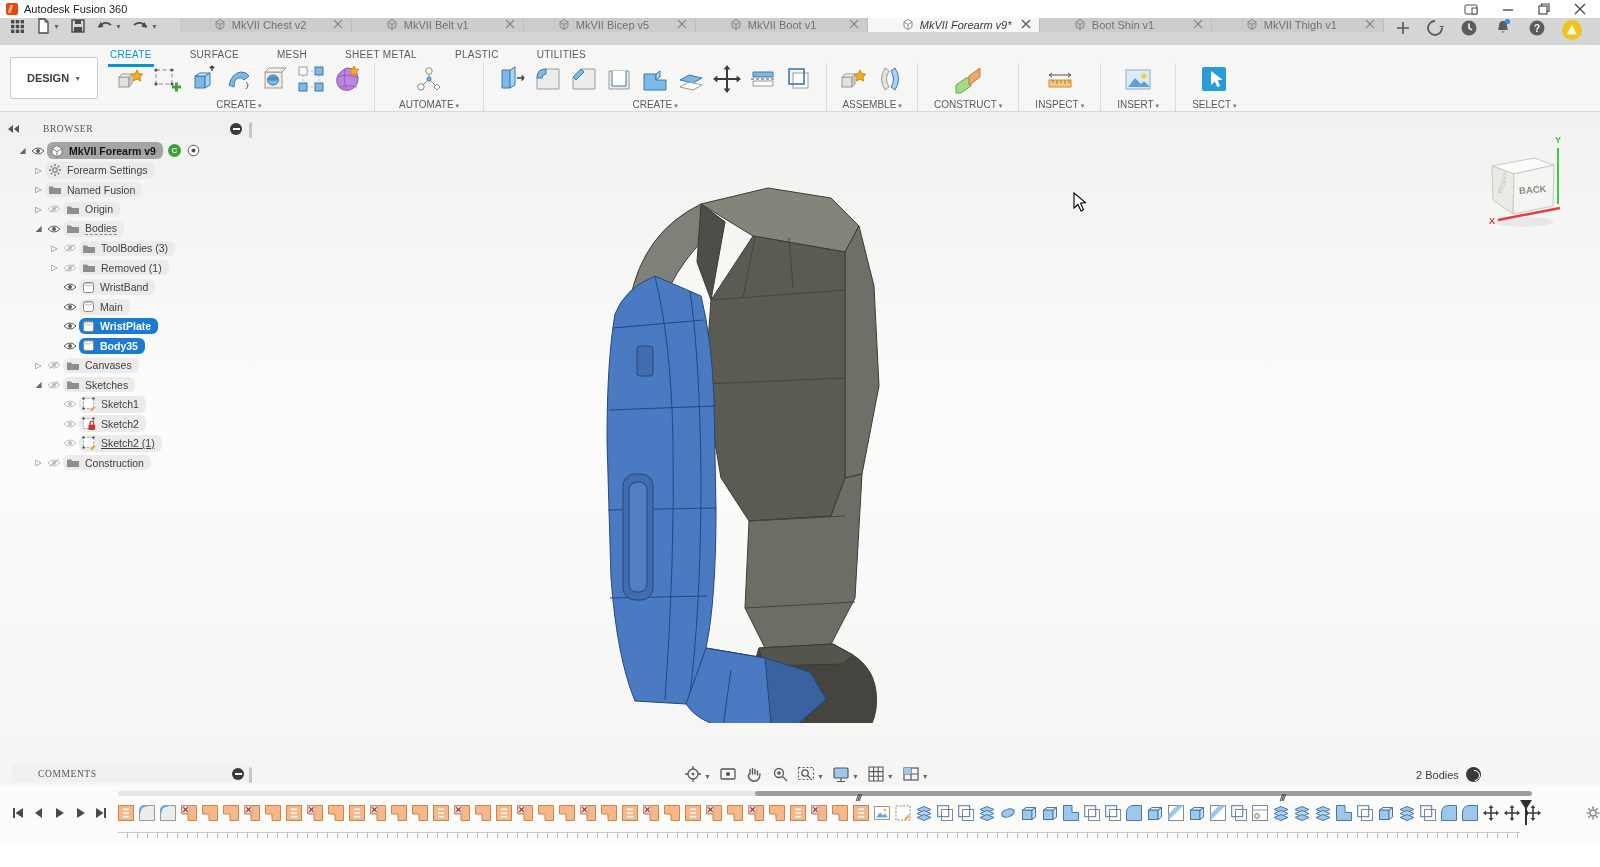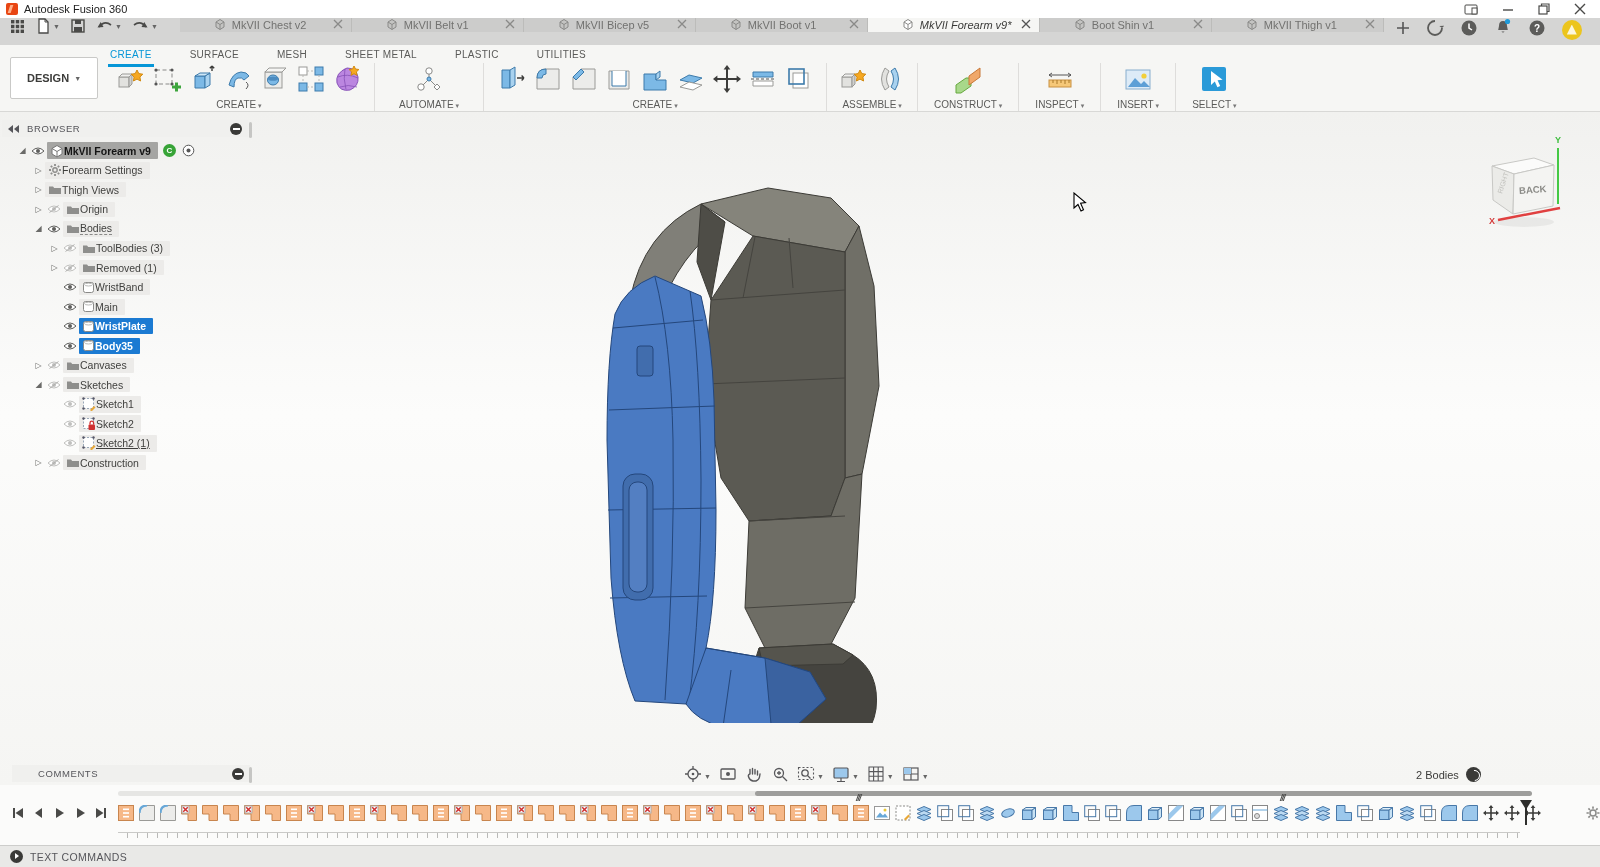--- a/index.html
+++ b/index.html
@@ -51,31 +51,31 @@
   .rgrouplabel::after{content:" ▾";font-size:7px;color:#777;}
   .g-automate{padding:0 24px;}
   .g-construct,.g-inspect,.g-insert,.g-select{padding:0 16px;}
 
   
   .viewport{position:absolute;left:0;top:112px;width:1600px;height:673px;
             background:linear-gradient(#f1f1ef,#fcfcfb 45%,#f5f5f3);}
 
   
   .browser{position:absolute;left:2px;top:8px;width:246px;}
-  .panel-header{height:17px;background:#f0f0ee;display:flex;align-items:center;gap:8px;
-                padding:0 6px;font-size:9.5px;letter-spacing:.6px;color:#55555a;}
+  .panel-header{height:17px;background:#f0f0ee;display:flex;align-items:center;gap:24px;
+                padding:0 6px;font-size:9.5px;letter-spacing:.6px;color:#55555a;font-family:Liberation Serif, serif;}
   .panel-header .ph-label{flex:1;}
   .minus-circle{width:12px;height:12px;border-radius:50%;background:#3a3a38;position:relative;}
   .minus-circle::after{content:"";position:absolute;left:2.5px;top:5px;width:7px;height:2px;background:#fff;}
   .vscroll-nub{position:absolute;left:249px;width:3px;height:16px;background:#c6c6c4;border-radius:2px;}
   .tree{margin-top:4px;}
   .trow{height:19.5px;display:flex;align-items:center;font-size:10.5px;color:#3f3f3d;}
   .tarrow{width:13px;flex:0 0 13px;display:flex;justify-content:center;color:#6a6a68;font-size:8px;}
   .teye{width:18px;flex:0 0 18px;display:flex;justify-content:center;}
-  .tseg{display:flex;align-items:center;padding:1.5px 7px 1.5px 3px;border-radius:1px;background:#ecebe9;}
+  .tseg{display:flex;align-items:center;gap:5px;padding:1.5px 7px 1.5px 3px;border-radius:6px;background:#ecebe9;}
   .trow.plain .tseg{background:#ecebe9;}
   .tseg .ticon{display:flex;align-items:center;}
   .trow.selected .tseg{background:#1b7ad2;color:#fff;font-weight:bold;}
   .trow.rootrow .tseg{background:#a5a5a3;color:#141414;font-weight:bold;}
   .badge-c{width:13px;height:13px;border-radius:50%;background:#37a437;color:#fff;font-size:8px;font-weight:bold;
            display:flex;align-items:center;justify-content:center;margin-left:5px;}
   .radio-ic{margin-left:6px;display:flex;align-items:center;}
   .u-dashed{border-bottom:1px dashed #8a8a88;}
 
   
@@ -611,21 +611,21 @@
           </div>
           <div class="trow plain" style="padding-left: 30px;">
             <span class="tarrow">▷</span>
             <span class="tseg">
               <span class="ticon">
                 <svg width="14" height="11" viewBox="0 0 14 11">
                   <path d="M1 2.5 h4 l1.2 1.5 H13 V10 H1z" fill="#8e8e8c"></path>
                   <path d="M1 2.5 h4 l1.2 1.5 H13" fill="none" stroke="#79797 7" stroke-width="0"></path>
                 </svg>
               </span>
-              <span>Thigh Views</span>
+              <span>Named Fusion</span>
             </span>
           </div>
           <div class="trow plain" style="padding-left: 30px;">
             <span class="tarrow">▷</span>
             <span class="teye">
               <svg width="14" height="10" viewBox="0 0 14 10">
                 <path d="M1 5 Q7 -1 13 5 Q7 11 1 5Z" fill="#fff" stroke="#c0c0be"></path>
                 <circle cx="7" cy="5" r="2" fill="#c0c0be"></circle>
                 <path d="M2.5 8.5 L11.5 1.5" stroke="#b0b0ae"></path>
               </svg>
@@ -1335,18 +1335,14 @@
       </svg>
     <svg class="tl-gear" width="14" height="14" viewBox="0 0 14 14">
         <circle cx="7" cy="7" r="3" fill="none" stroke="#8a8a88" stroke-width="1.5"></circle>
         <g stroke="#8a8a88" stroke-width="1.7">
           <path d="M7 0.5 v2.3 M7 11.2 v2.3 M0.5 7 h2.3 M11.2 7 h2.3 M2.4 2.4 l1.6 1.6 M10 10 l1.6 1.6 M11.6 2.4 l-1.6 1.6 M4 10 l-1.6 1.6"></path>
         </g>
       </svg>
     <div class="tl-ticks"></div>
   </div>
 
-  <div class="statusbar">
-    <span class="tc-circle"></span>
-    <span>TEXT COMMANDS</span>
-  </div>
 
 </div>
 
 </body></html>

